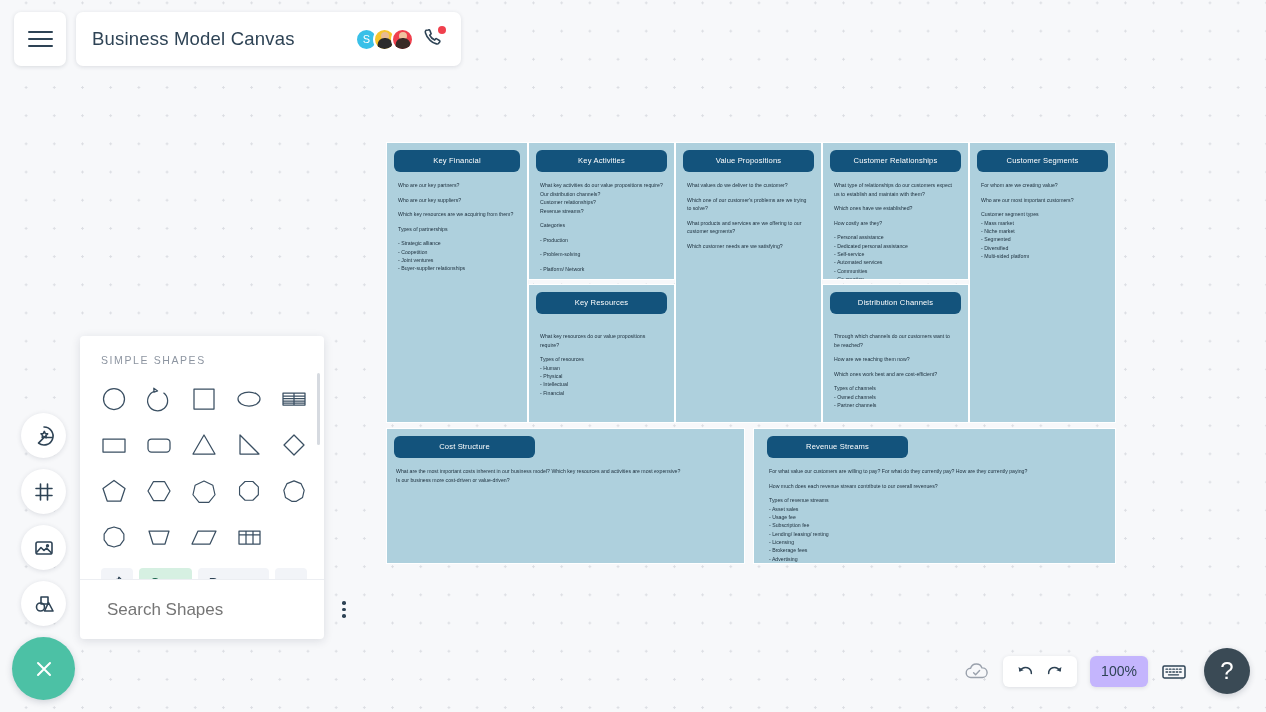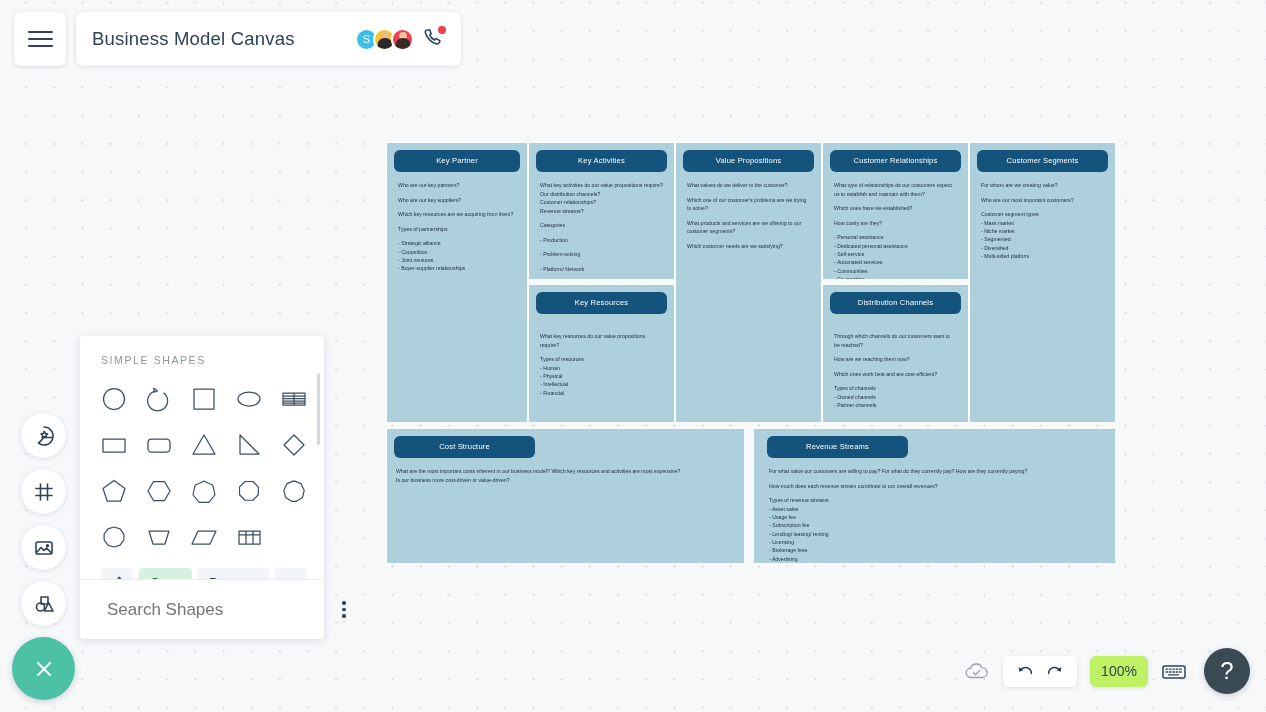--- a/index.html
+++ b/index.html
@@ -154,21 +154,21 @@
     display: flex; align-items: center; gap: 13px;
   }
   #cloud-status { cursor: default; display: flex; }
   #undo-redo {
     background: #fff; border-radius: 6px; height: 31px; display: flex;
     align-items: center; gap: 4px; padding: 0 10px;
     box-shadow: 0 1px 4px rgba(30,40,60,.12);
   }
   #undo-redo span { cursor: pointer; display: flex; padding: 2px 3px; }
   #zoom-level {
-    background: #bef264; border-radius: 6px; height: 31px; min-width: 58px;
+    background: #c4b5fd; border-radius: 6px; height: 31px; min-width: 58px;
     display: flex; align-items: center; justify-content: center;
     font-size: 14px; color: #2e4355; cursor: pointer;
     box-shadow: 0 1px 4px rgba(30,40,60,.12);
   }
   #keyboard-btn { cursor: pointer; display: flex; }
   #help-btn {
     width: 46px; height: 46px; border-radius: 50%; background: #3a4a55;
     color: #fff; font-size: 24px; display: flex; align-items: center;
     justify-content: center; cursor: pointer; margin-left: 4px;
     box-shadow: 0 2px 6px rgba(30,40,60,.2);
@@ -178,21 +178,21 @@
 </style>
 </head>
 <body>
 
 <div id="canvas-surface"></div>
 
 <div id="bmc">
   <div id="bmc-top">
 
     <div class="cell" style="width:142px;">
-      <div class="cell-title">Key Partner</div>
+      <div class="cell-title">Key Financial</div>
       <div class="cell-body">
         <p>Who are our key partners?</p>
         <p>Who are our key suppliers?</p>
         <p>Which key resources are we acquiring from them?</p>
         <p>Types of partnerships</p>
         <div class="list">
           <div>- Strategic alliance</div>
           <div>- Coopetition</div>
           <div>- Joint ventures</div>
           <div>- Buyer-supplier relationships</div>

